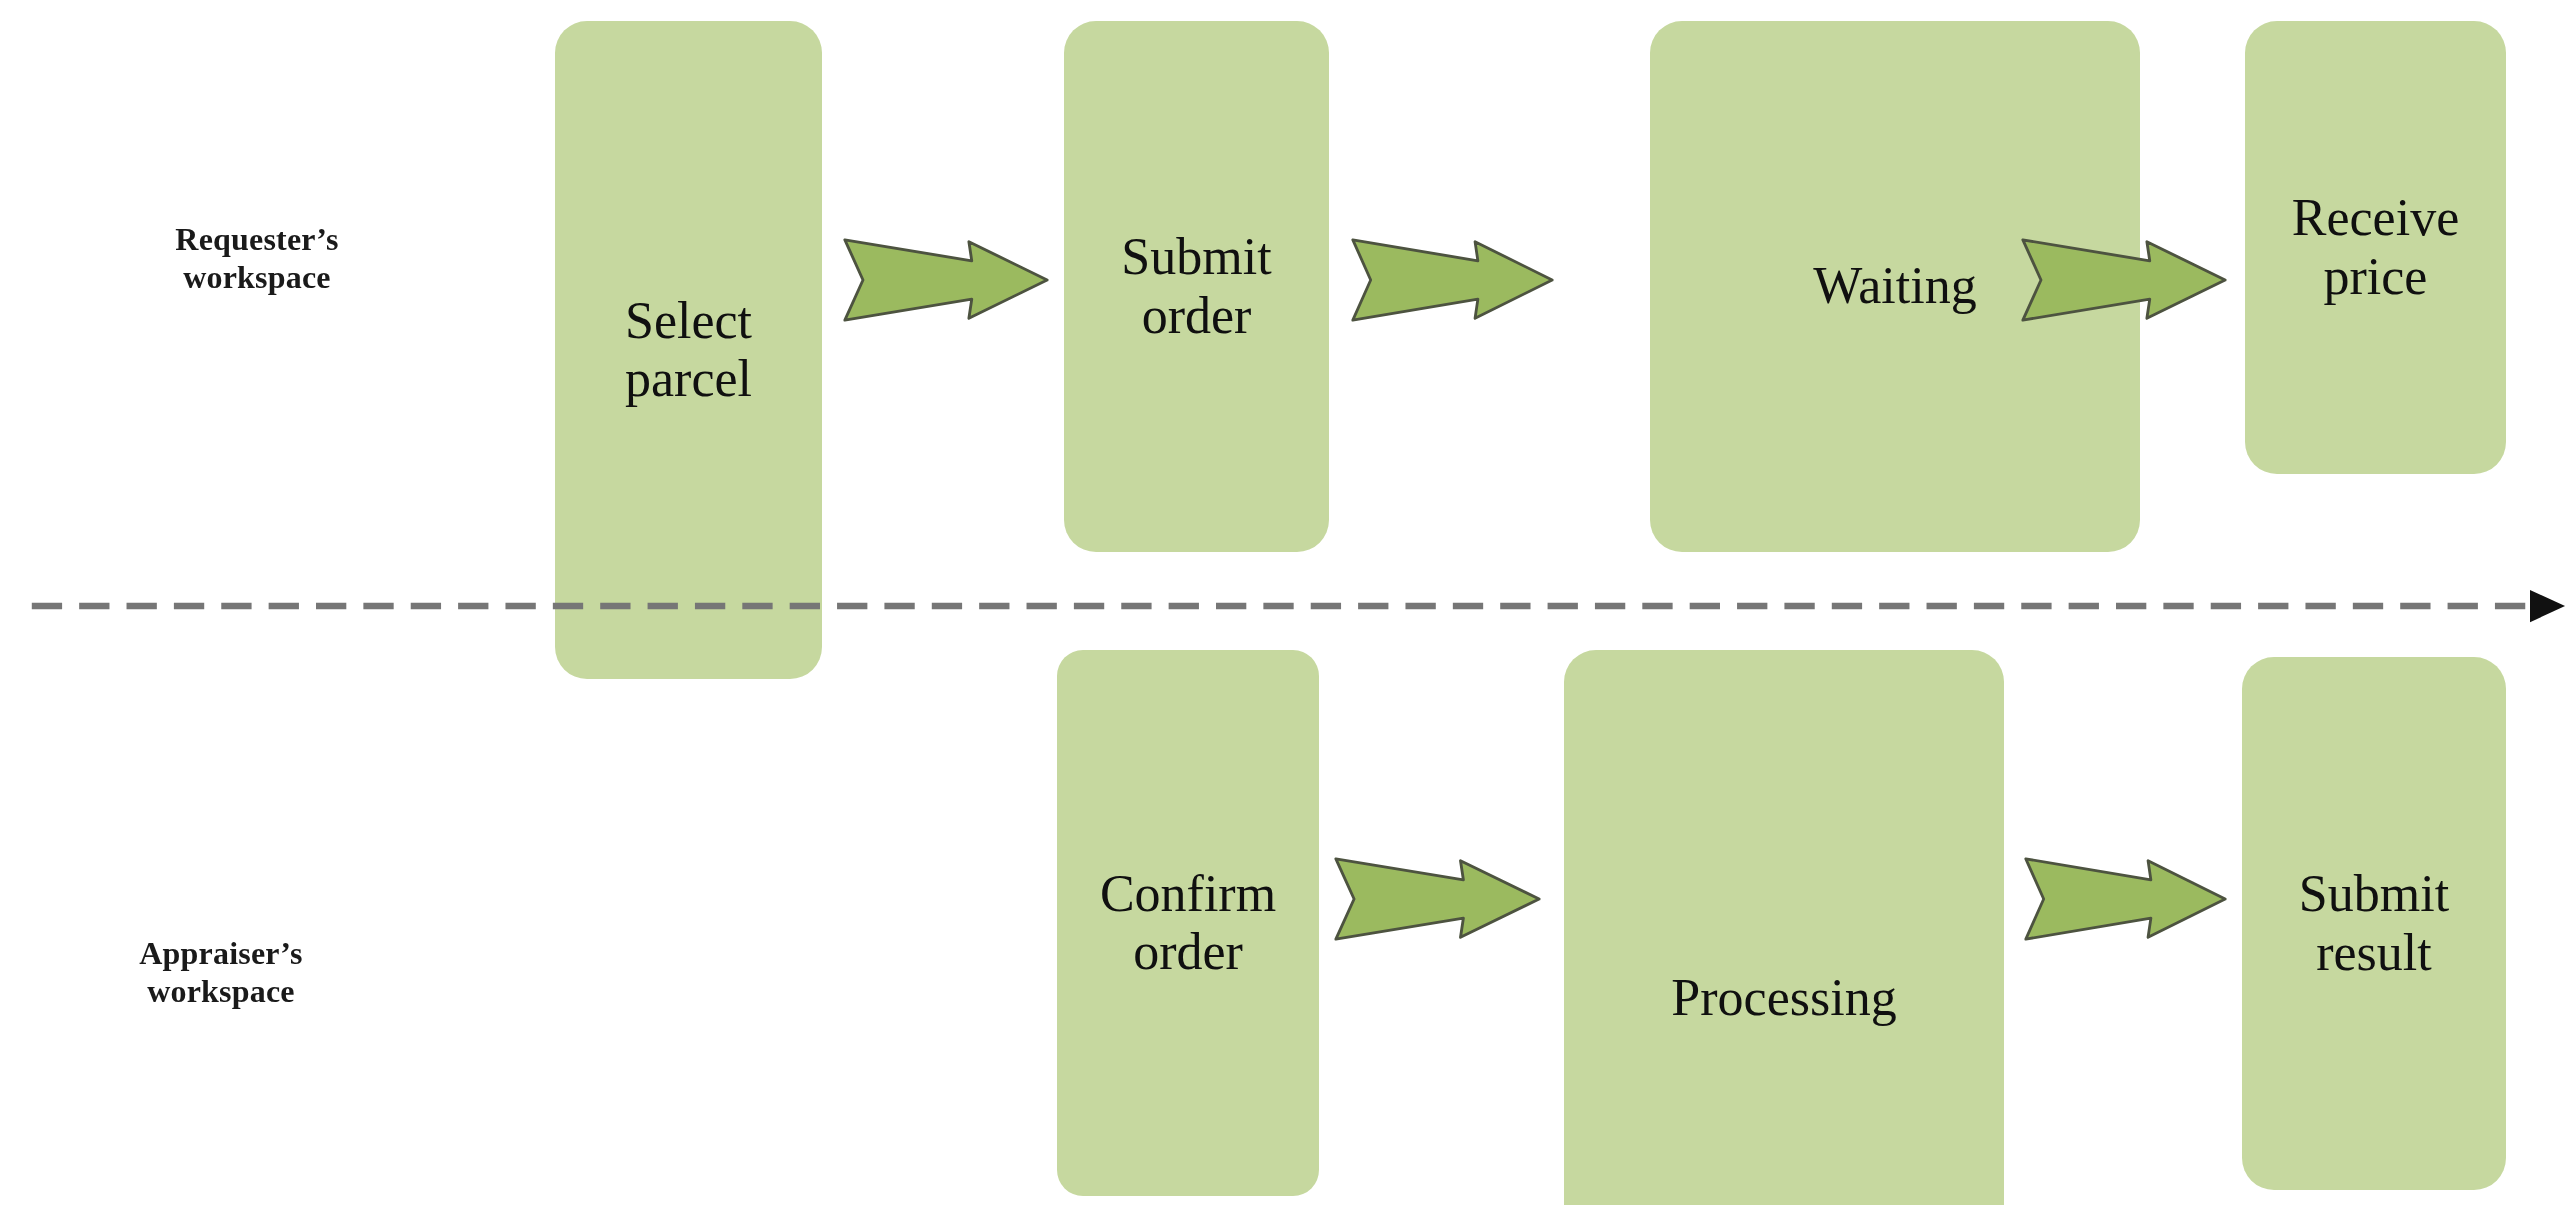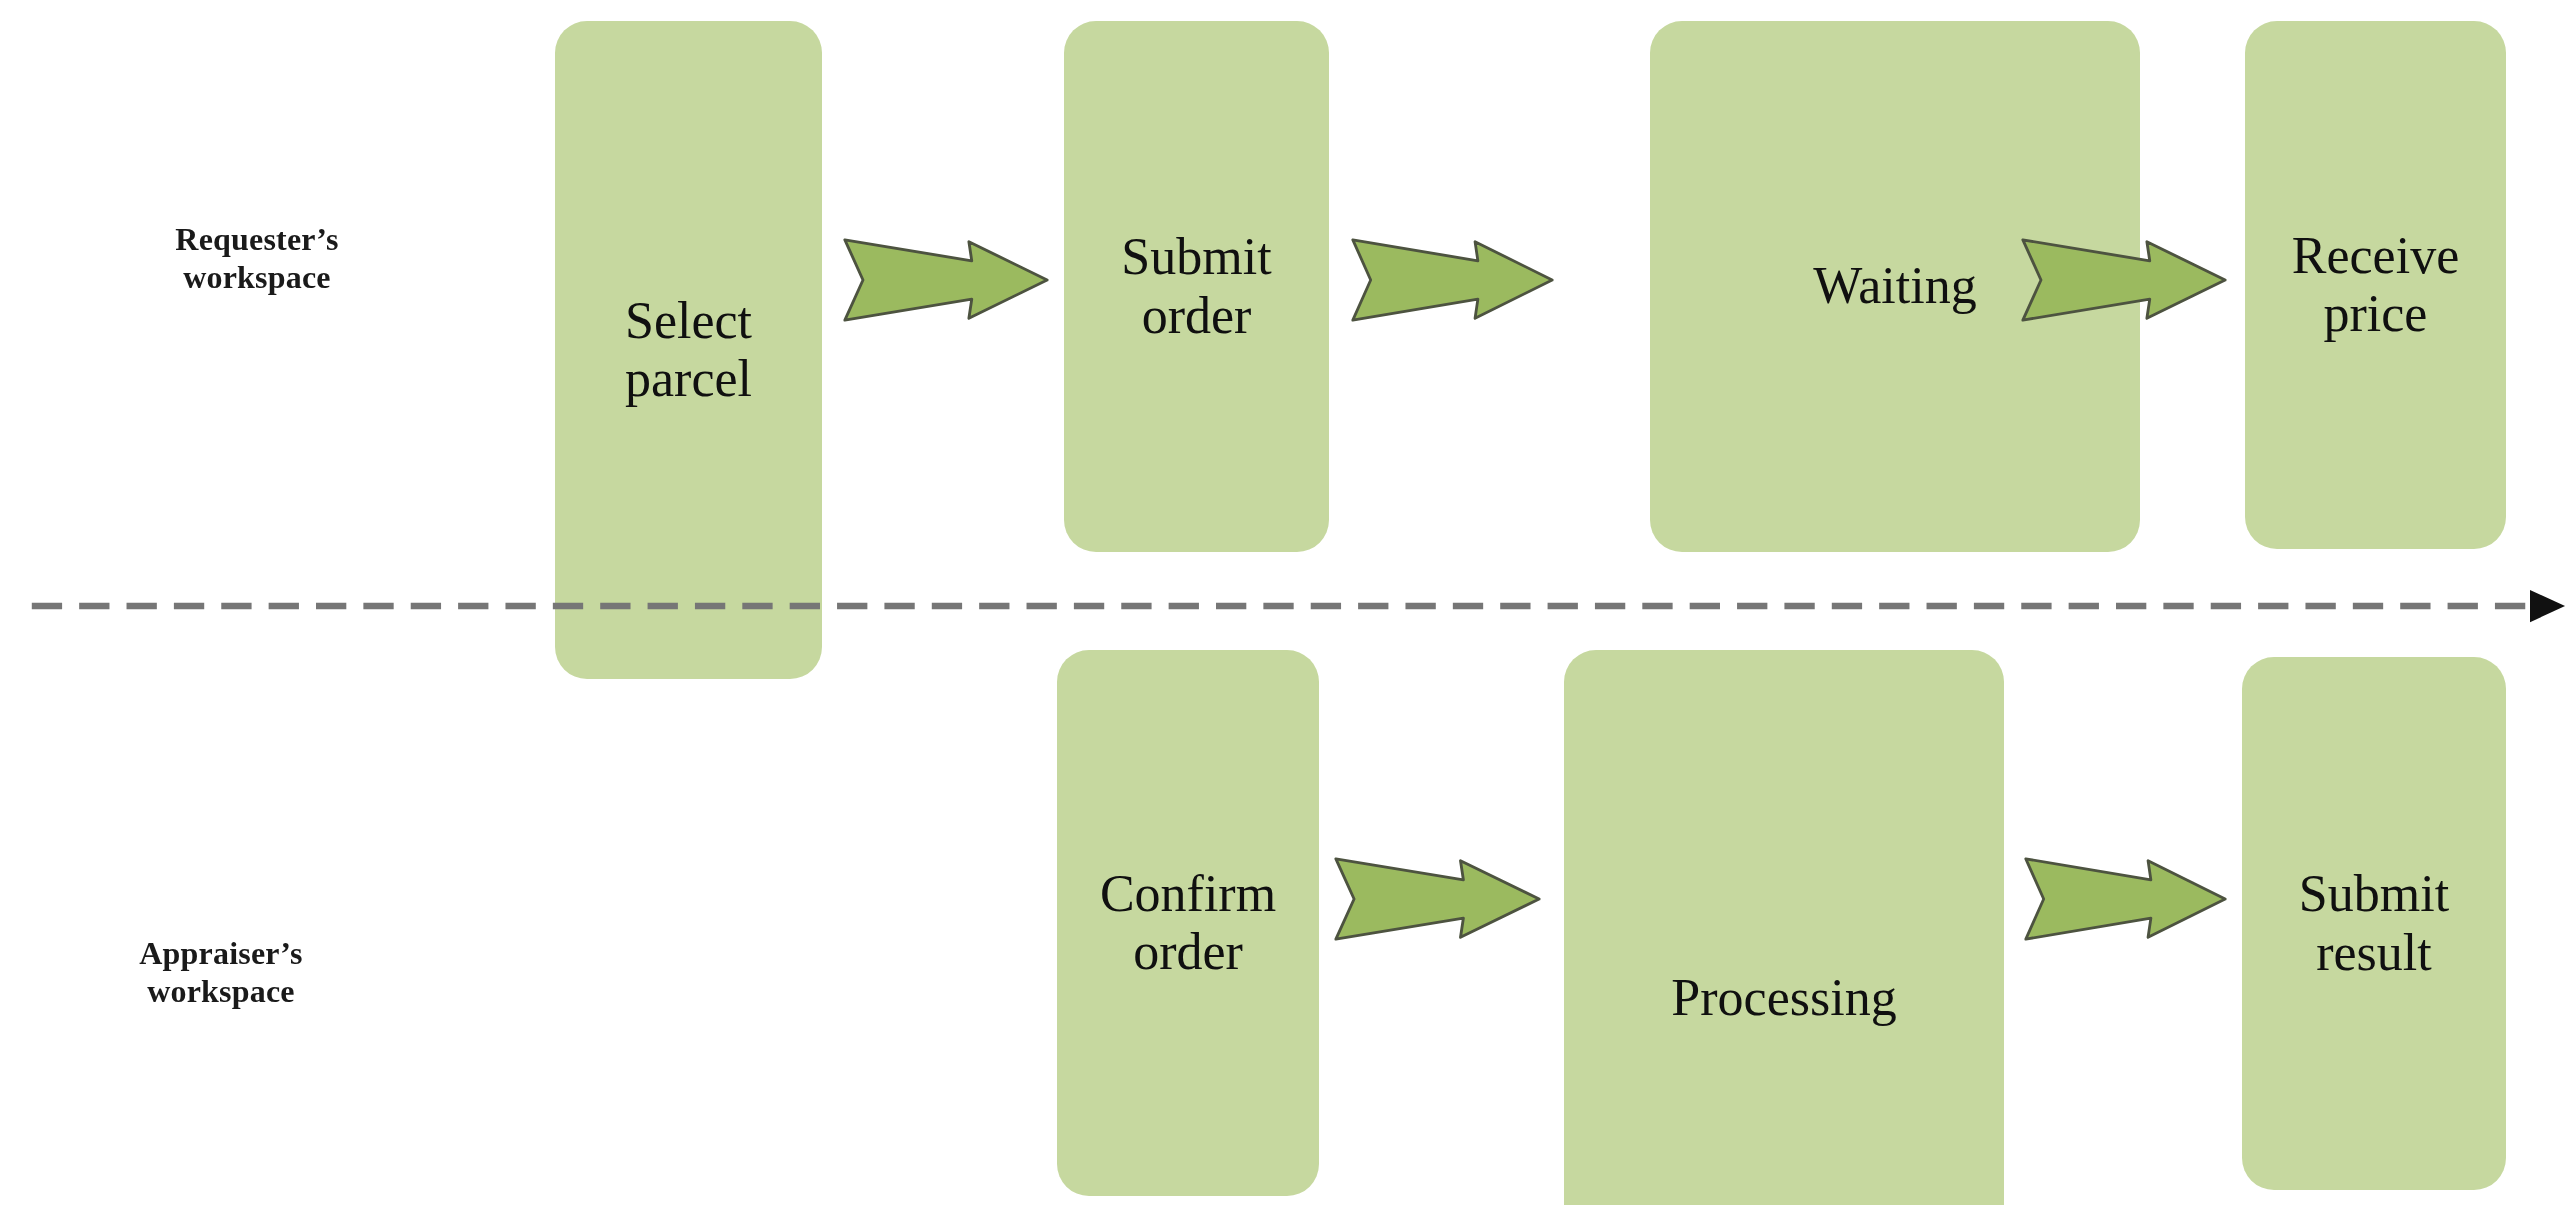--- a/index.html
+++ b/index.html
@@ -121,33 +121,33 @@
   <div class="process-box" style="left:1650px; top:21px; width:490px; height:531px;">
     <span class="box-label">Waiting</span>
   </div>
 
   <div class="flow-arrow" style="left:2020px; top:236px; width:208px; height:88px;">
     <svg viewBox="0 0 218 92" preserveAspectRatio="none">
       <path d="M 3,4 L 136,26 L 133,6 L 215,46 L 133,86 L 136,66 L 3,88 L 22,46 Z" fill="#9bba5f" stroke="#4d5340" stroke-width="3" stroke-linejoin="round"></path>
     </svg>
   </div>
 
-  <div class="process-box" style="left:2245px; top:21px; width:261px; height:528px;">
+  <div class="process-box" style="left:2245px; top:21px; width:261px; height:453px;">
     <span class="box-label">Receive
 price</span>
   </div>
 
   <div id="lane-divider">
     <svg width="2576" height="72" viewBox="0 0 2706 76">
       <line x1="27" y1="37" x2="2676" y2="37" stroke="#767676" stroke-width="7" stroke-dasharray="32 18"></line>
       <path d="M 2664,20 L 2701,37 L 2664,54 Z" fill="#111111"></path>
     </svg>
   </div>
 
-  <div class="process-box" style="left:1057px; top:650px; width:262px; height:546px;">
+  <div class="process-box" style="left:1057px; top:650px; width:262px; height:546px;border-radius:26px;">
     <span class="box-label">Confirm
 order</span>
   </div>
 
   <div class="flow-arrow" style="left:1333px; top:855px; width:209px; height:88px;">
     <svg viewBox="0 0 218 92" preserveAspectRatio="none">
       <path d="M 3,4 L 136,26 L 133,6 L 215,46 L 133,86 L 136,66 L 3,88 L 22,46 Z" fill="#9bba5f" stroke="#4d5340" stroke-width="3" stroke-linejoin="round"></path>
     </svg>
   </div>
 

